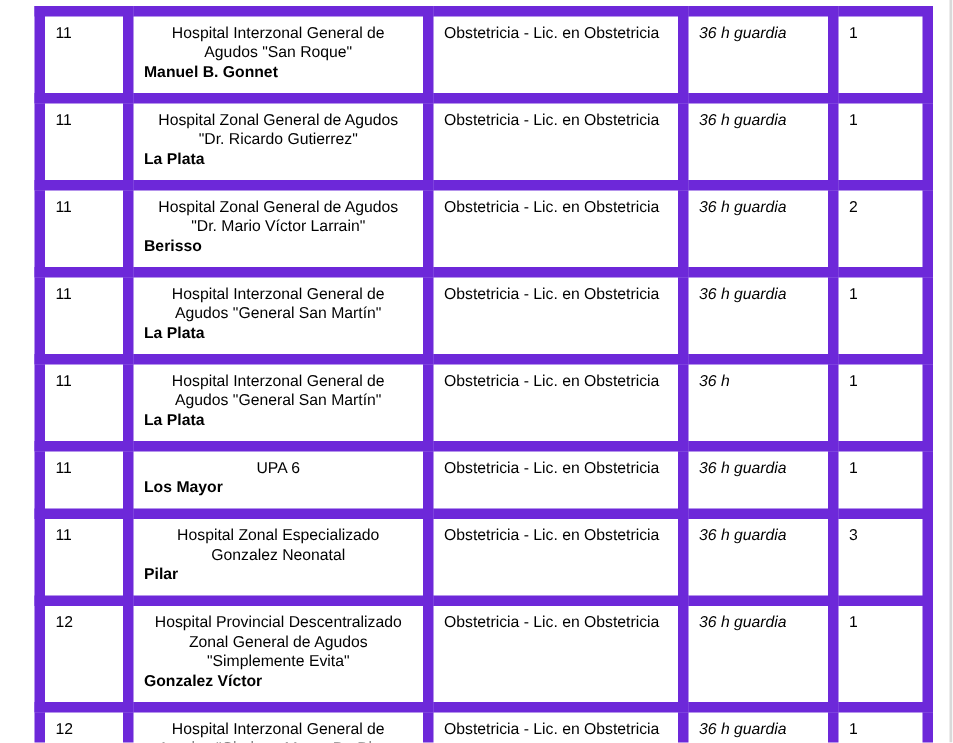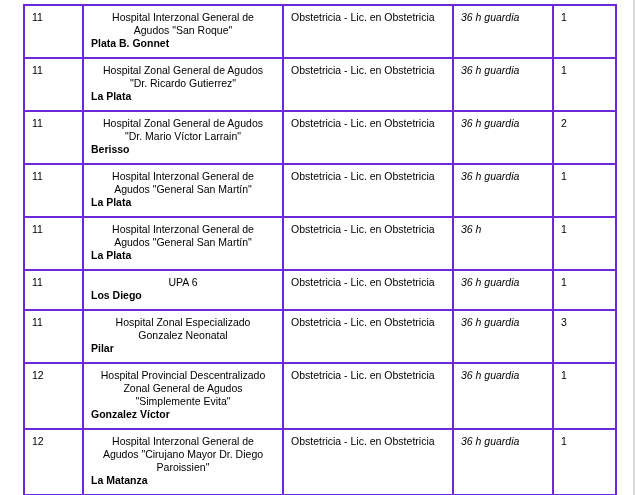--- a/index.html
+++ b/index.html
@@ -15,21 +15,21 @@
     position: relative;
   }
   table.doc-table {
     border-collapse: collapse;
     table-layout: fixed;
     width: 592px;
     margin: 4px 0 0 23px;
     background: #ffffff;
   }
   table.doc-table td {
-    border: 2px solid #6d28d9;
+    border: 7px solid #6d28d9;
     vertical-align: top;
     padding: 5px 7px 7px 7px;
     line-height: 13px;
     overflow: hidden;
   }
   td.col-num { }
   td.col-hospital { }
   .hospital-name { white-space: pre-line; text-align: center; }
   .hospital-city { font-weight: bold; }
   td.col-specialty { white-space: nowrap; }
@@ -56,21 +56,21 @@
     <col style="width:63px">
   </colgroup>
   <tbody id="table-body">
   <tr>
     <td class="col-num">
       <span>11</span>
     </td>
     <td class="col-hospital">
       <div class="hospital-name">Hospital Interzonal General de
 Agudos "San Roque"</div>
-      <div class="hospital-city">Plata B. Gonnet</div>
+      <div class="hospital-city">Manuel B. Gonnet</div>
     </td>
     <td class="col-specialty">Obstetricia - Lic. en Obstetricia</td>
     <td class="col-hours">36 h guardia</td>
     <td class="col-count">1</td>
   </tr>
 
   <tr>
     <td class="col-num">
       <span>11</span>
     </td>
@@ -125,21 +125,21 @@
     <td class="col-hours">36 h</td>
     <td class="col-count">1</td>
   </tr>
 
   <tr>
     <td class="col-num">
       <span>11</span>
     </td>
     <td class="col-hospital">
       <div class="hospital-name">UPA 6</div>
-      <div class="hospital-city">Los Diego</div>
+      <div class="hospital-city">Los Mayor</div>
     </td>
     <td class="col-specialty">Obstetricia - Lic. en Obstetricia</td>
     <td class="col-hours">36 h guardia</td>
     <td class="col-count">1</td>
   </tr>
 
   <tr>
     <td class="col-num">
       <span>11</span>
     </td>

